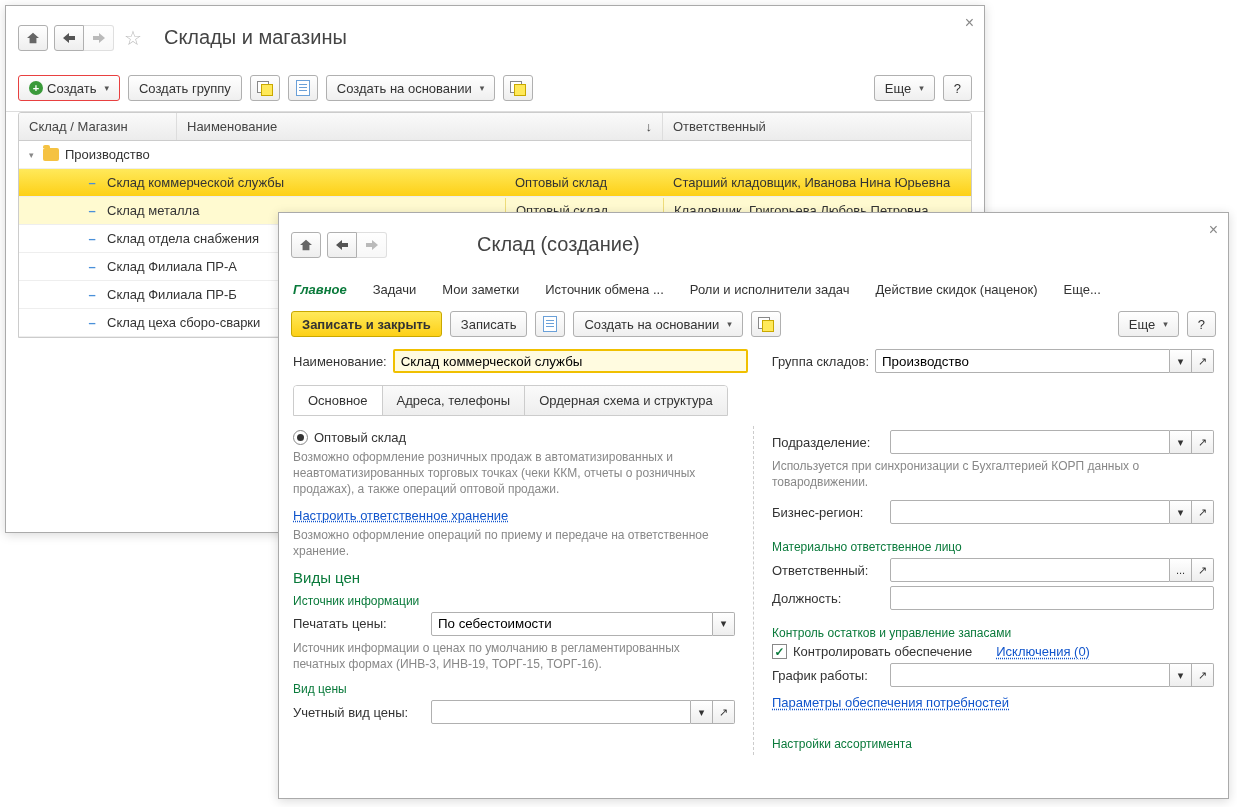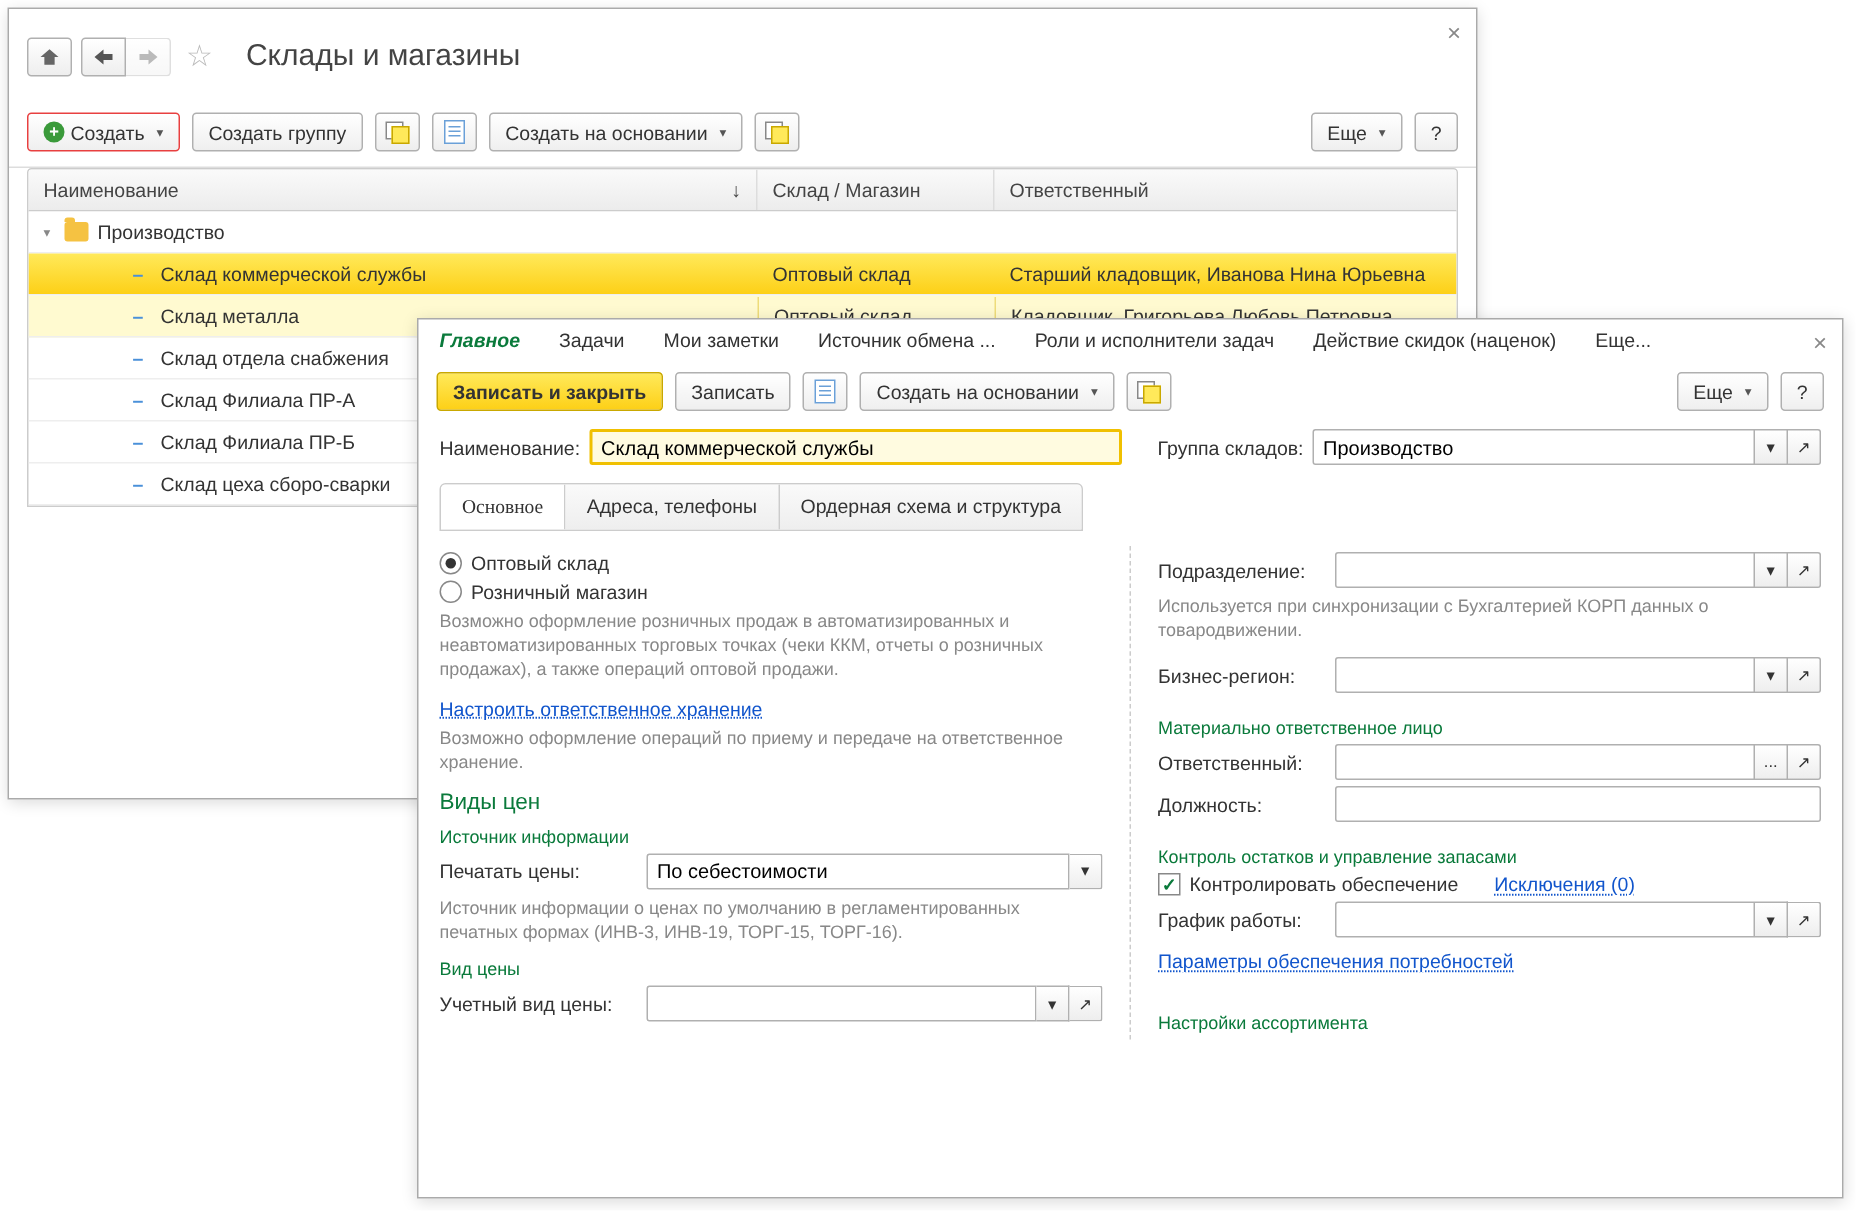--- a/index.html
+++ b/index.html
@@ -53,21 +53,21 @@
   .form-row { display:flex; align-items:center; gap:6px; padding:4px 14px; }
   .label { color:#333; }
   .input { border:1px solid #b0b0b0; border-radius:2px; height:24px; padding:2px 6px; background:#fff; flex:1; }
   .input.hl { border:2px solid #f0c000; background:#fffbe0; }
   .combo { display:flex; align-items:stretch; }
   .combo .input { border-radius:2px 0 0 2px; }
   .small-btn { border:1px solid #b0b0b0; background:linear-gradient(#fff,#eee); width:22px; display:flex; align-items:center; justify-content:center; font-size:11px; cursor:pointer; border-left:none; }
   .small-btn:last-child { border-radius:0 2px 2px 0; }
   .subtabs { display:flex; border:1px solid #ccc; border-radius:4px 4px 0 0; margin:8px 14px 0 14px; overflow:hidden; width:fit-content; }
   .subtabs .stab { padding:7px 14px; border-right:1px solid #ccc; background:linear-gradient(#fafafa,#eee); cursor:pointer; }
-  .subtabs .stab.active { background:#fff;font-family:Liberation Serif, serif; }
+  .subtabs .stab.active { background:#fff; }
   .subtabs .stab:last-child { border-right:none; }
   .pane { display:flex; padding:10px 14px; gap:18px; }
   .col { flex:1; min-width:0; }
   .radio-row { display:flex; align-items:center; gap:6px; margin:4px 0; }
   .radio { width:15px; height:15px; border:1px solid #888; border-radius:50%; display:inline-flex; align-items:center; justify-content:center; }
   .radio.checked::after { content:""; width:7px; height:7px; background:#333; border-radius:50%; }
   .hint { color:#888; font-size:12px; margin:4px 0 10px 0; line-height:1.35; }
   .link { color:#1155cc; text-decoration:underline dotted; cursor:pointer; }
   .section-h { color:#0a7a3b; font-size:15px; margin:10px 0 2px 0; }
   .sub-h { color:#0a7a3b; font-size:12px; margin:8px 0 4px 0; }
@@ -125,25 +125,25 @@
     <span class="btn caret">Создать на основании</span>
     <span class="iconbtn">
         <span class="copy-ic"></span>
       </span>
     <span class="spacer"></span>
     <span class="btn caret">Еще</span>
     <span class="btn">?</span>
   </div>
   <div class="table">
     <div class="thead">
+      <div class="th c2">Склад / Магазин</div>
       <div class="th c1">
           <span>Наименование</span>
           <span>↓</span>
         </div>
-      <div class="th c2">Склад / Магазин</div>
       <div class="th c3">Ответственный</div>
     </div>
     <div class="row folder">
       <div class="cell c1">
           <span class="expander">▾</span>
           <span class="folder-ic"></span>
           <span>Производство</span>
         </div>
       <div class="cell c2"></div>
         <div class="cell c3"></div>
@@ -206,20 +206,40 @@
           <span>Склад цеха сборо-сварки</span>
         </div>
         <div class="cell c2"></div>
         <div class="cell c3"></div>
       </div>
   </div>
 </div>
 
 <div class="window win2">
   <span class="close">×</span>
+  <div class="titlebar">
+    <span class="navbtn">
+        <svg class="arrow" viewBox="0 0 16 14">
+          <path d="M8 1 L15 7 L12 7 L12 13 L4 13 L4 7 L1 7 Z" fill="#666"></path>
+        </svg>
+      </span>
+    <span class="navgroup">
+      <span class="navbtn">
+          <svg class="arrow" viewBox="0 0 14 12">
+            <path d="M7 1 L1 6 L7 11 L7 8 L13 8 L13 4 L7 4 Z" fill="#555"></path>
+          </svg>
+        </span>
+      <span class="navbtn disabled">
+          <svg class="arrow" viewBox="0 0 14 12">
+            <path d="M7 1 L13 6 L7 11 L7 8 L1 8 L1 4 L7 4 Z" fill="#555"></path>
+          </svg>
+        </span>
+    </span>
+    <h1 class="title" style="margin-left:90px">Склад (создание)</h1>
+  </div>
   <div class="tabs-top">
     <span class="tab active">Главное</span>
     <span class="tab">Задачи</span>
     <span class="tab">Мои заметки</span>
     <span class="tab">Источник обмена ...</span>
     <span class="tab">Роли и исполнители задач</span>
     <span class="tab">Действие скидок (наценок)</span>
     <span class="tab">Еще...</span>
   </div>
   <div class="toolbar2">
@@ -252,24 +272,20 @@
     <span class="stab">Адреса, телефоны</span>
     <span class="stab">Ордерная схема и структура</span>
   </div>
 
   <div class="pane">
     <div class="col">
       <div class="radio-row">
         <span class="radio checked"></span>
         <span>Оптовый склад</span>
       </div>
-      <div class="radio-row">
-        <span class="radio"></span>
-        <span>Розничный магазин</span>
-      </div>
       <div class="hint">Возможно оформление розничных продаж в автоматизированных и неавтоматизированных торговых точках (чеки ККМ, отчеты о розничных продажах), а также операций оптовой продажи.</div>
       <div><span class="link">Настроить ответственное хранение</span></div>
       <div class="hint">Возможно оформление операций по приему и передаче на ответственное хранение.</div>
       <div class="section-h">Виды цен</div>
       <div class="sub-h">Источник информации</div>
       <div class="field-row">
         <span class="flabel">Печатать цены:</span>
         <div class="combo">
           <input class="input" value="По себестоимости" style="">
           <span class="small-btn">▾</span>

